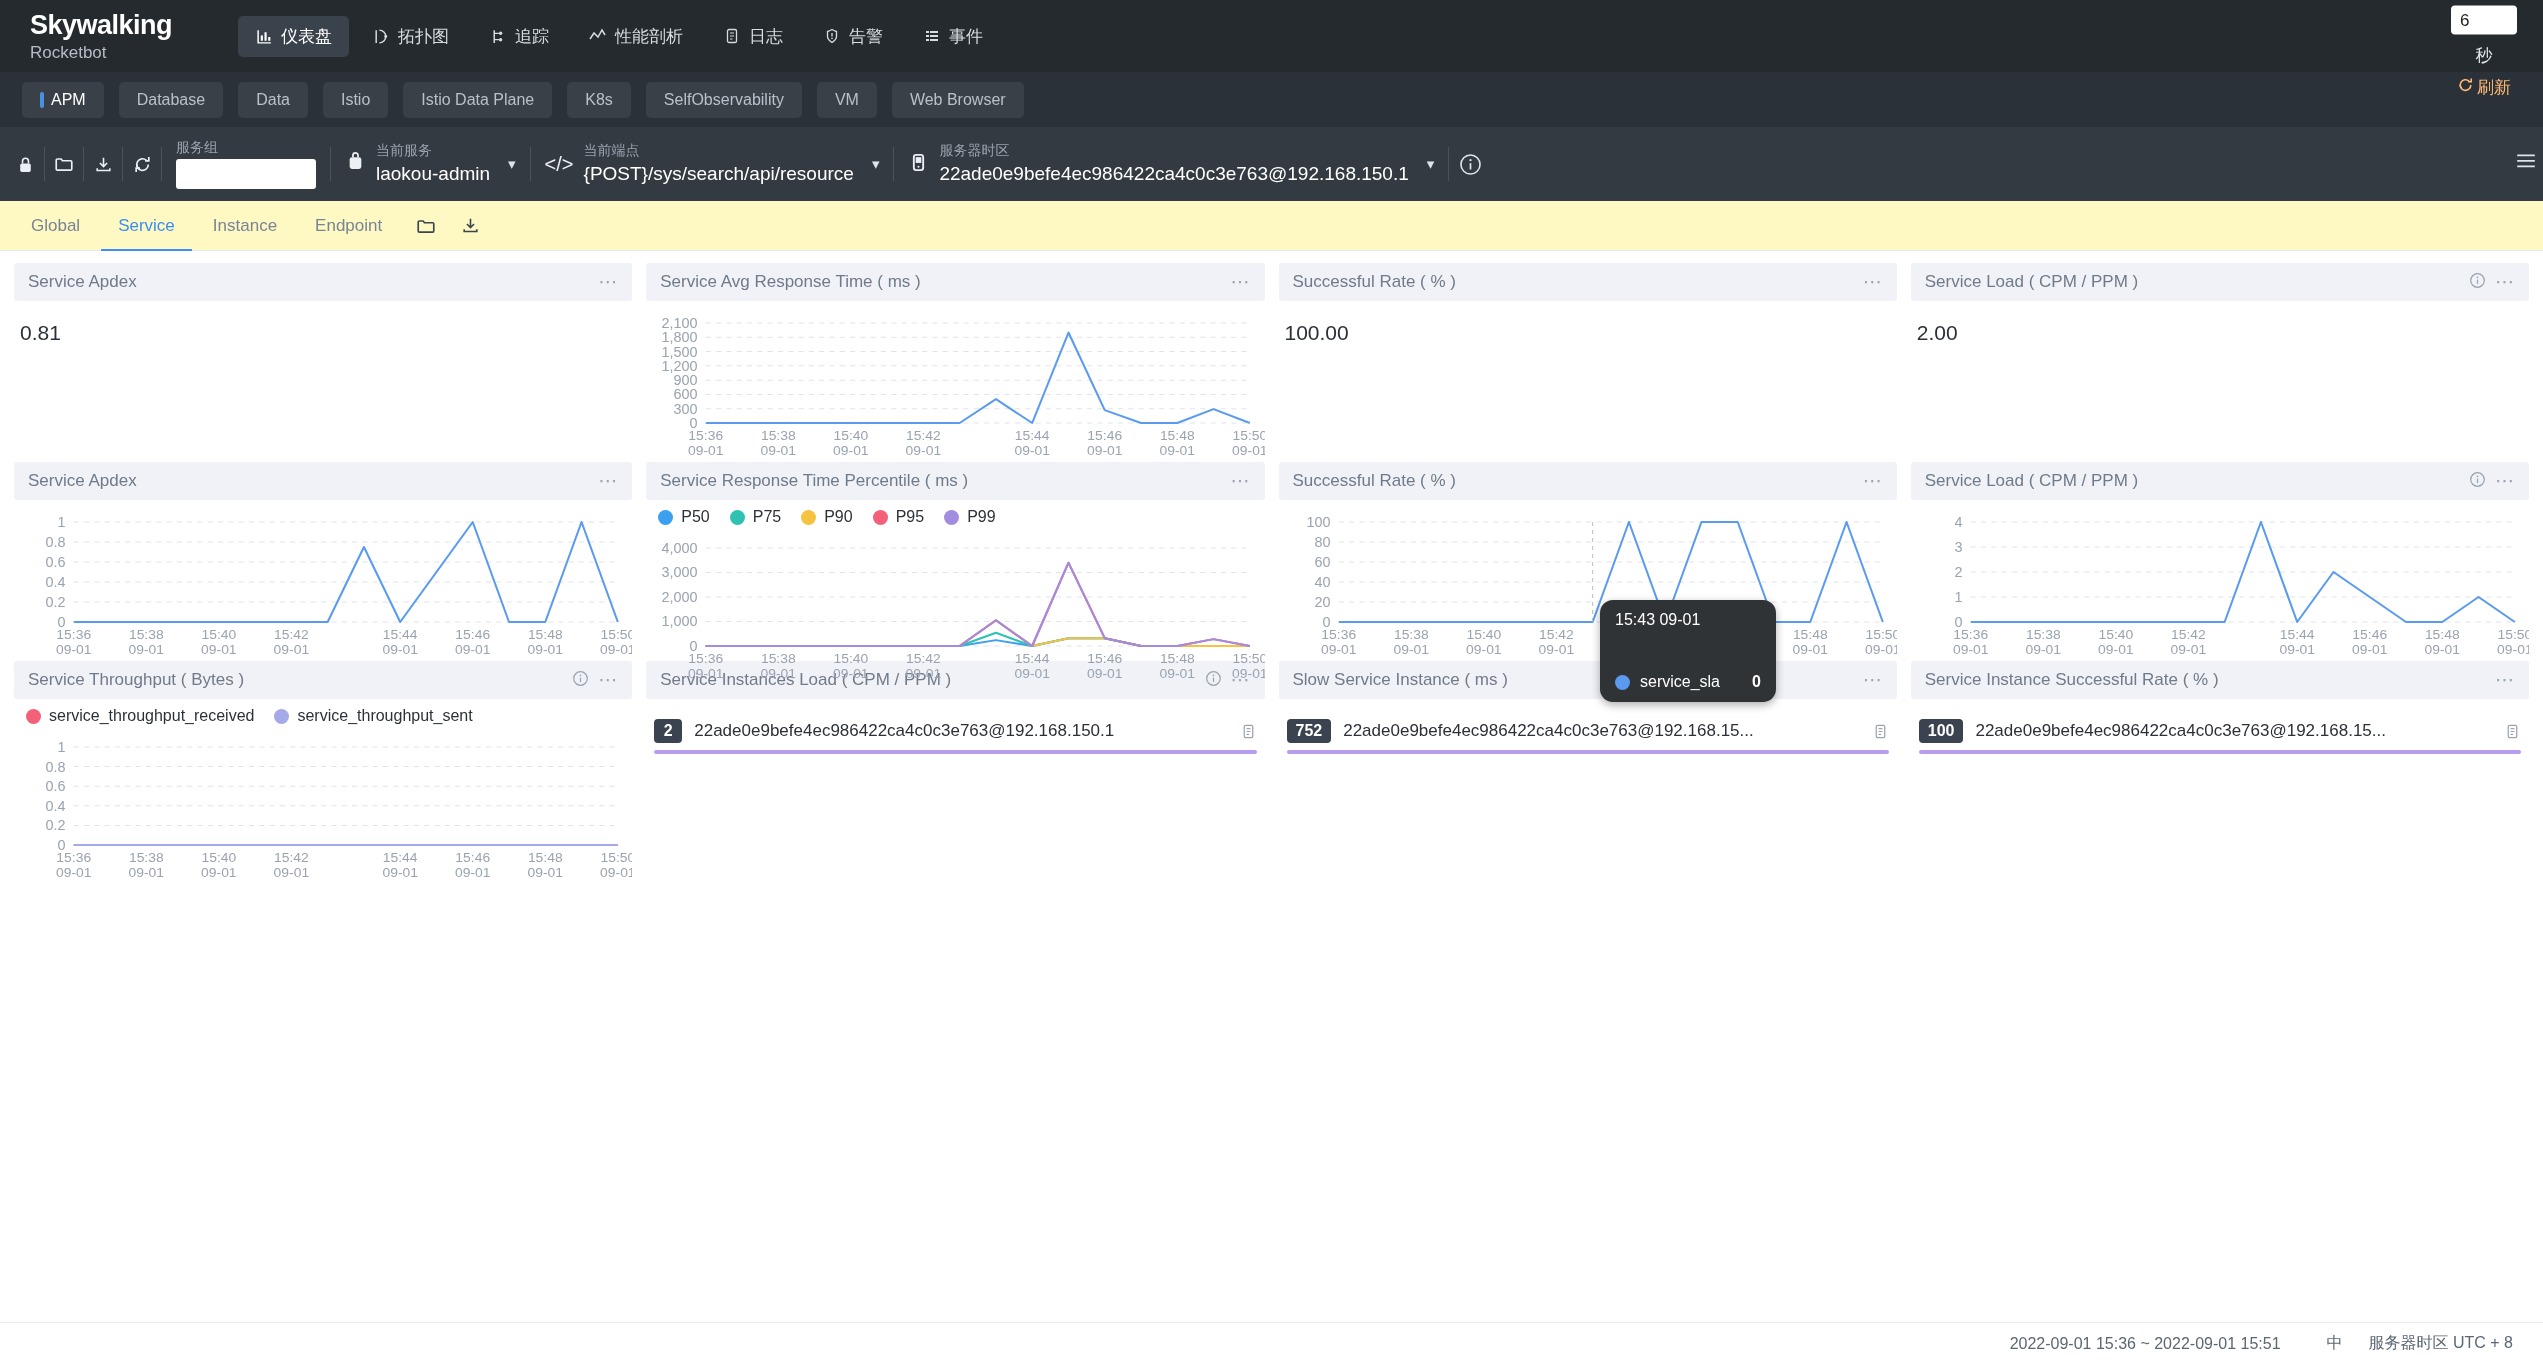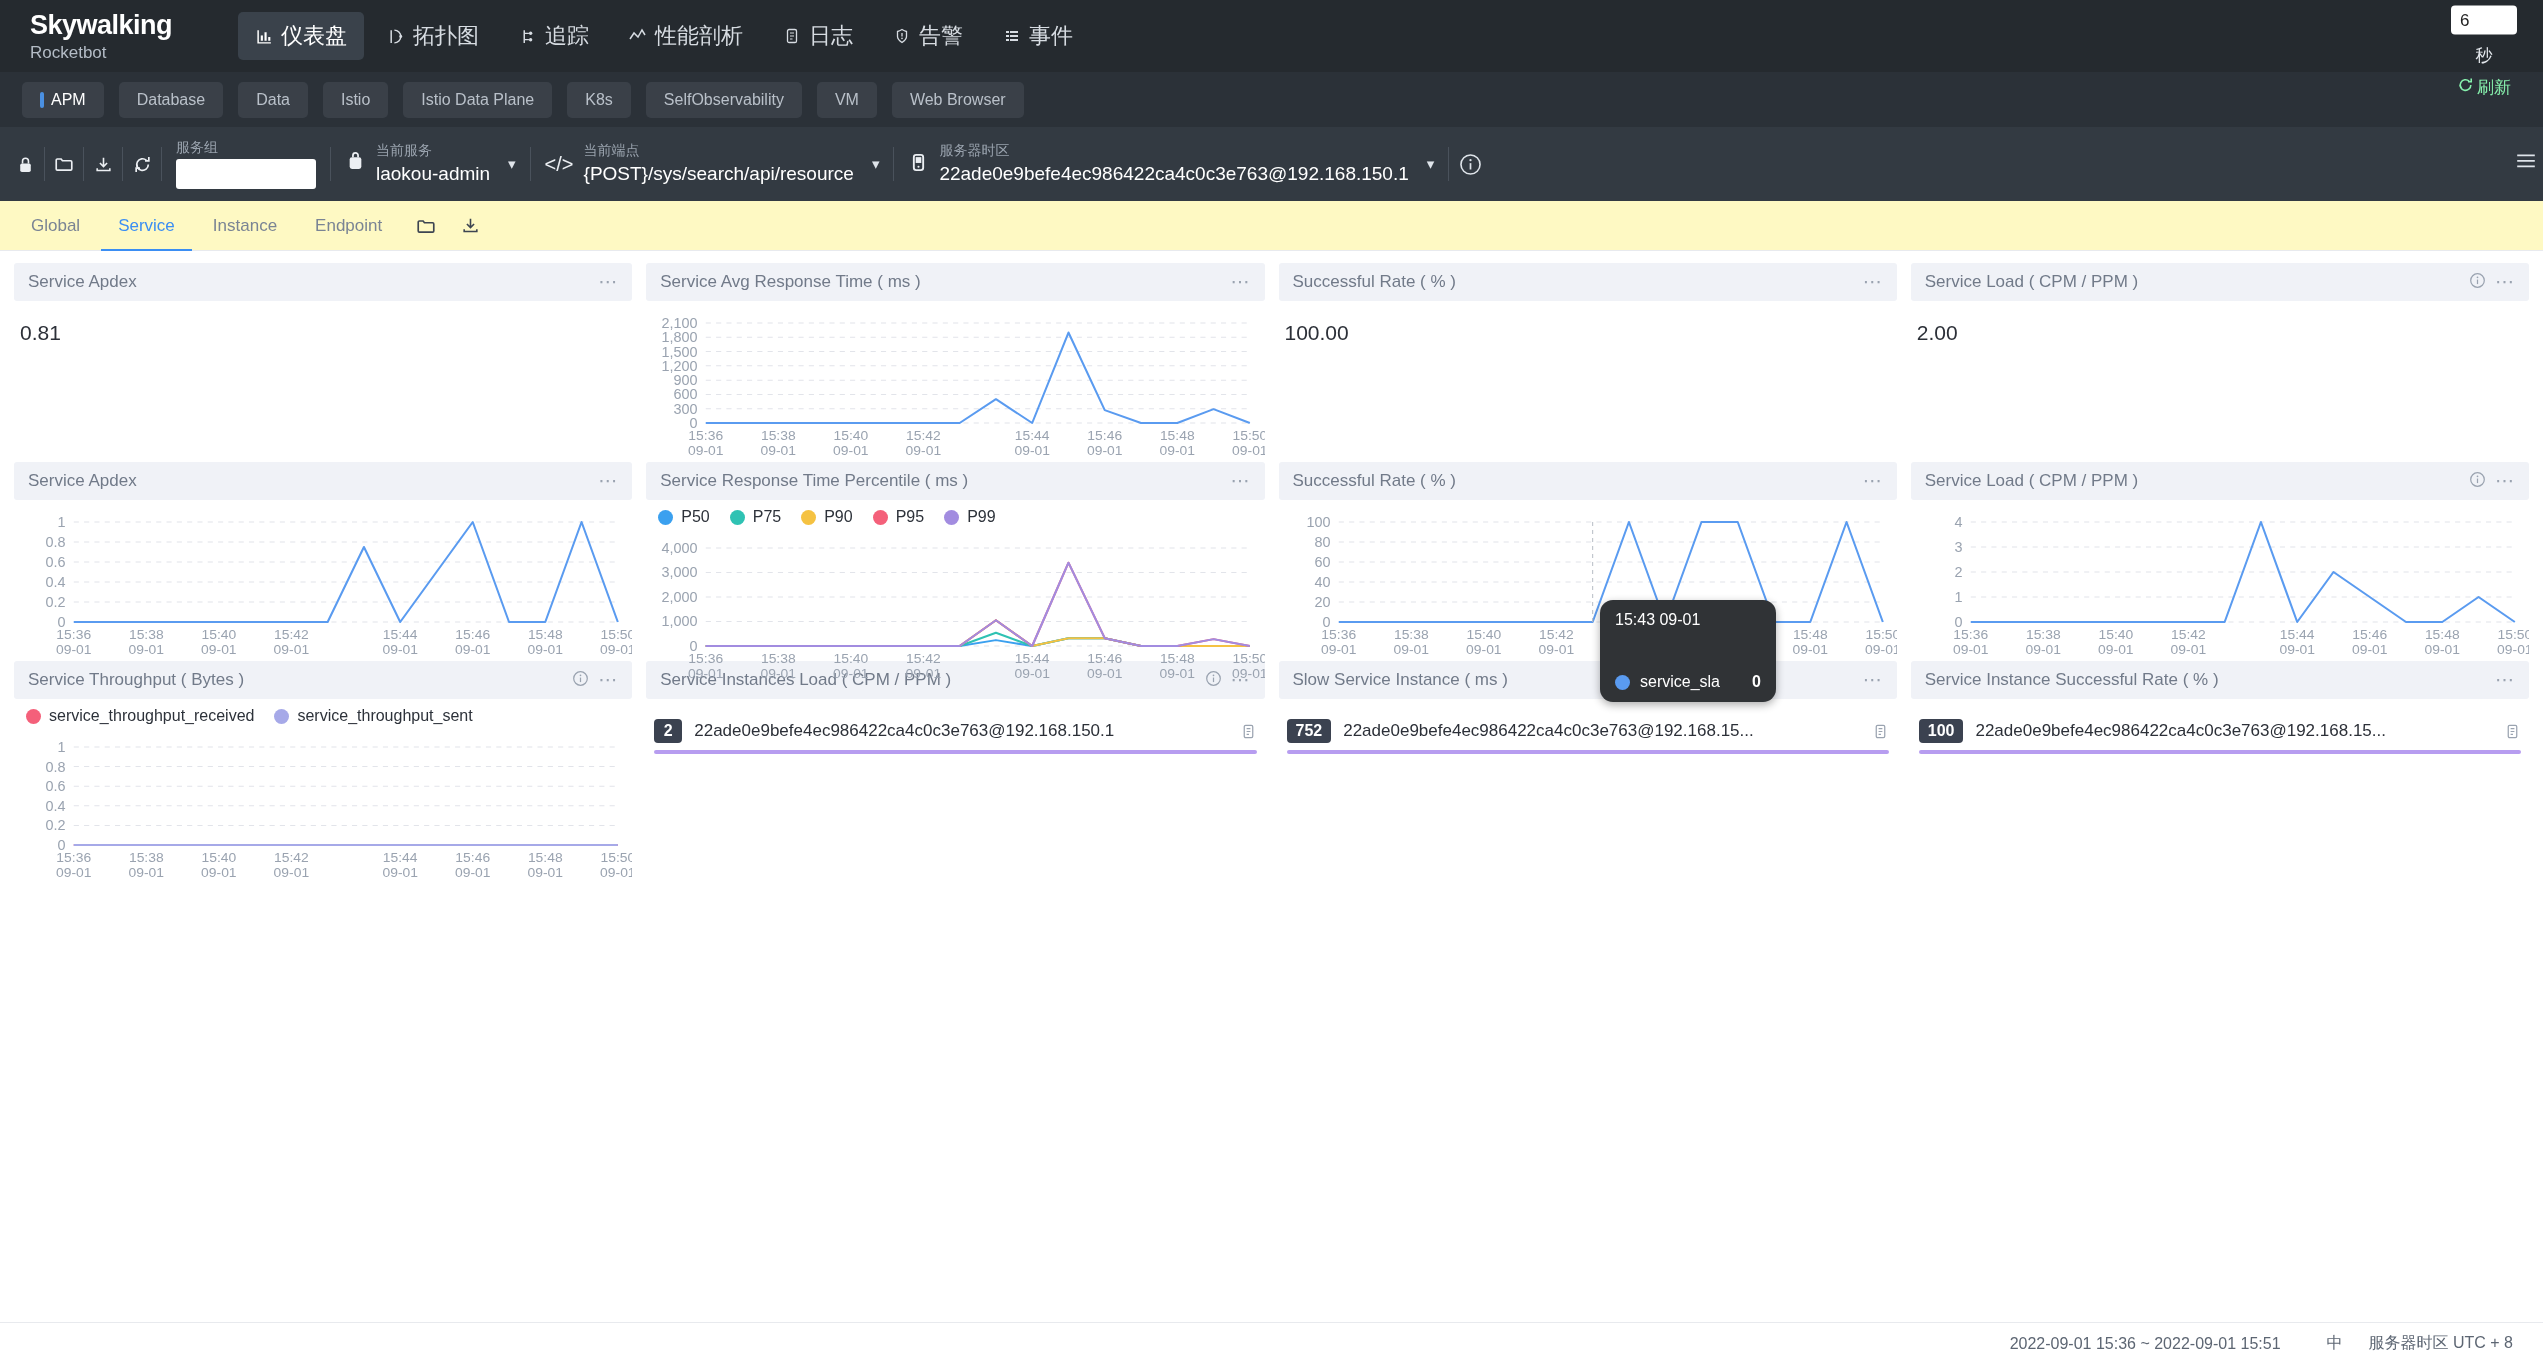--- a/index.html
+++ b/index.html
@@ -15,37 +15,37 @@
     height: 72px; background: #252a2f; display: flex; align-items: center;
     flex: 0 0 72px; padding-left: 30px; position: relative;
   }
   .brand { display: flex; flex-direction: column; justify-content: center; width: 180px; }
   .brand-main { color: #fff; font-size: 27px; font-weight: bold; letter-spacing: -0.5px;
     line-height: 1; position: relative; display: inline-block; }
   .brand-sub { color: #b4bcc6; font-size: 17px; margin-top: 5px; line-height: 1; }
 
   .navitems { display: flex; align-items: center; margin-left: 28px; gap: 6px; }
   .navitem {
-    display: flex; align-items: center; gap: 8px; color: #d7dce2; font-size: 22px;
+    display: flex; align-items: center; gap: 8px; color: #d7dce2; font-size: 17px;
     padding: 9px 17px; border-radius: 5px; cursor: pointer; white-space: nowrap;
   }
   .navitem.active { background: #3a424b; color: #fff; }
   .navitem .ic { display: inline-flex; width: 18px; height: 18px; align-items: center;
     justify-content: center; }
   .navitem svg { display: block; }
 
   .autorefresh {
     position: absolute; right: 26px; top: 50%; transform: translateY(-50%);
     display: flex; align-items: center; gap: 9px; color: #e4e8ed; font-size: 17px; flex-direction: column;
   }
   .refresh-input {
     width: 66px; height: 29px; background: #fff; border: none; border-radius: 4px;
     font-size: 17px; color: #222; padding: 0 9px; font-family: "Liberation Sans", sans-serif;
   }
-  .refresh-btn { display: flex; align-items: center; gap: 3px; cursor: pointer; color: #86efac; }
+  .refresh-btn { display: flex; align-items: center; gap: 3px; cursor: pointer; color: #fdba74; }
 
   
   .layerbar {
     height: 55px; flex: 0 0 55px; background: #2b3138; display: flex; align-items: center;
     padding-left: 22px; gap: 15px;
   }
   .layertab {
     background: #3a4048; color: #b9c0c9; font-size: 16px; border-radius: 5px;
     padding: 9px 18px; cursor: pointer; display: flex; align-items: center; gap: 7px;
     white-space: nowrap;

